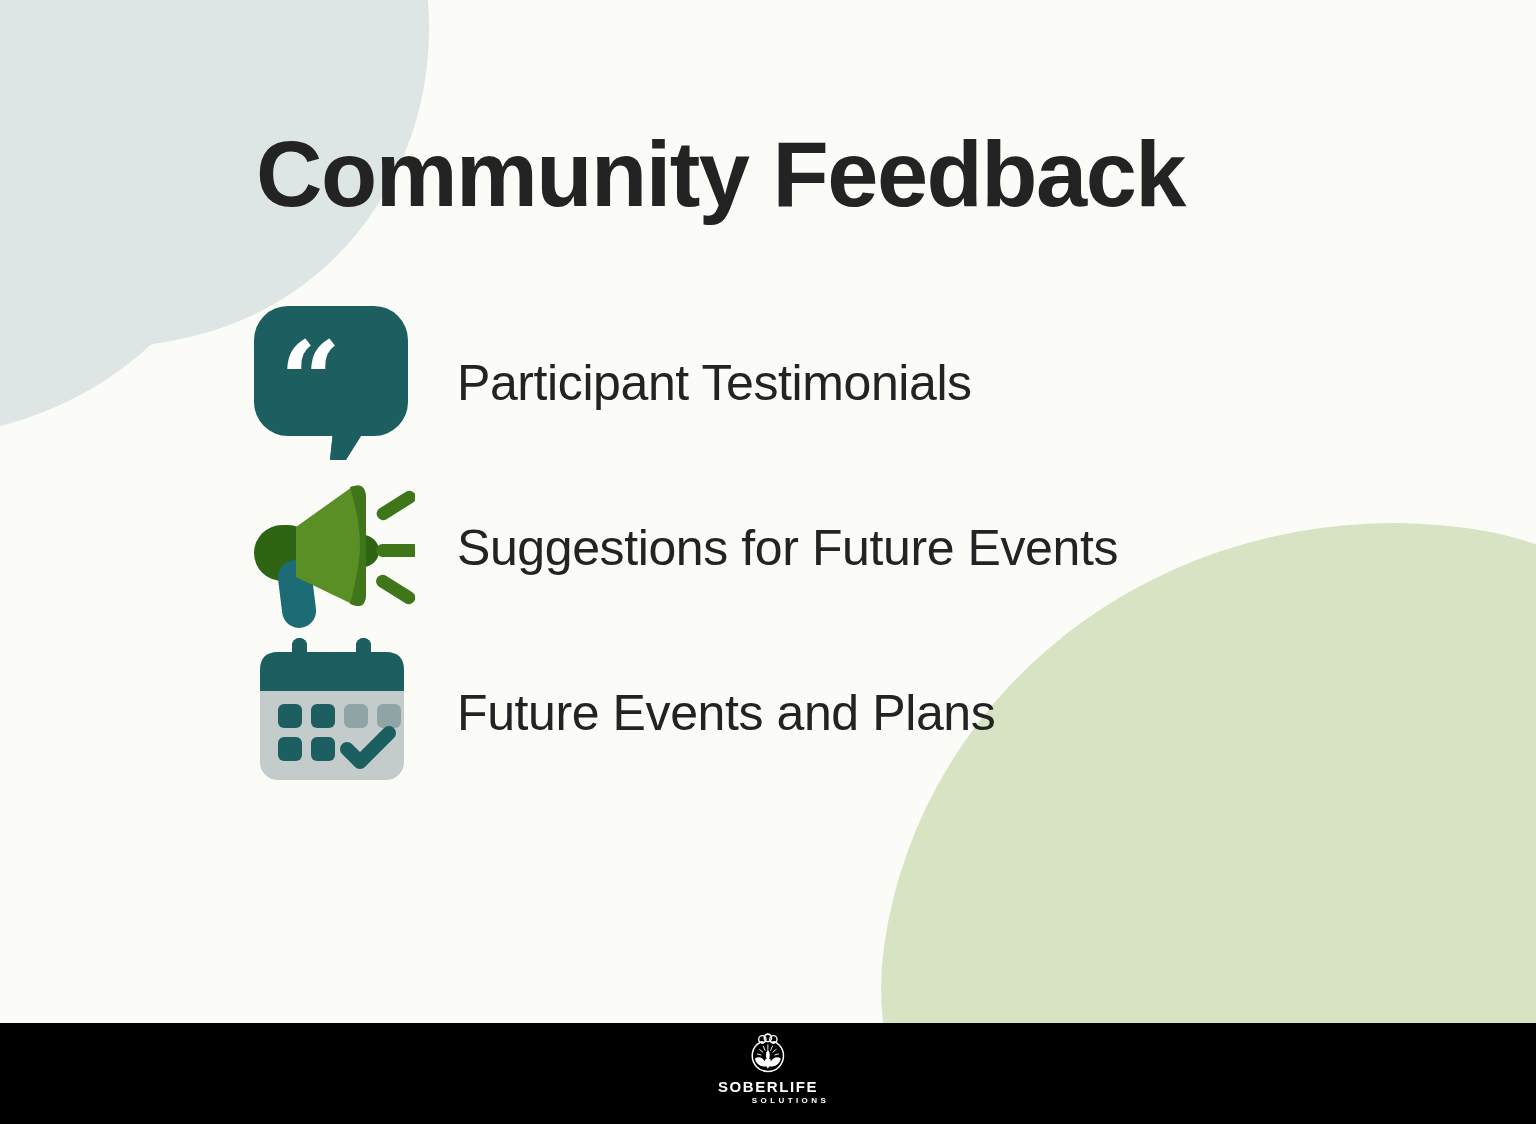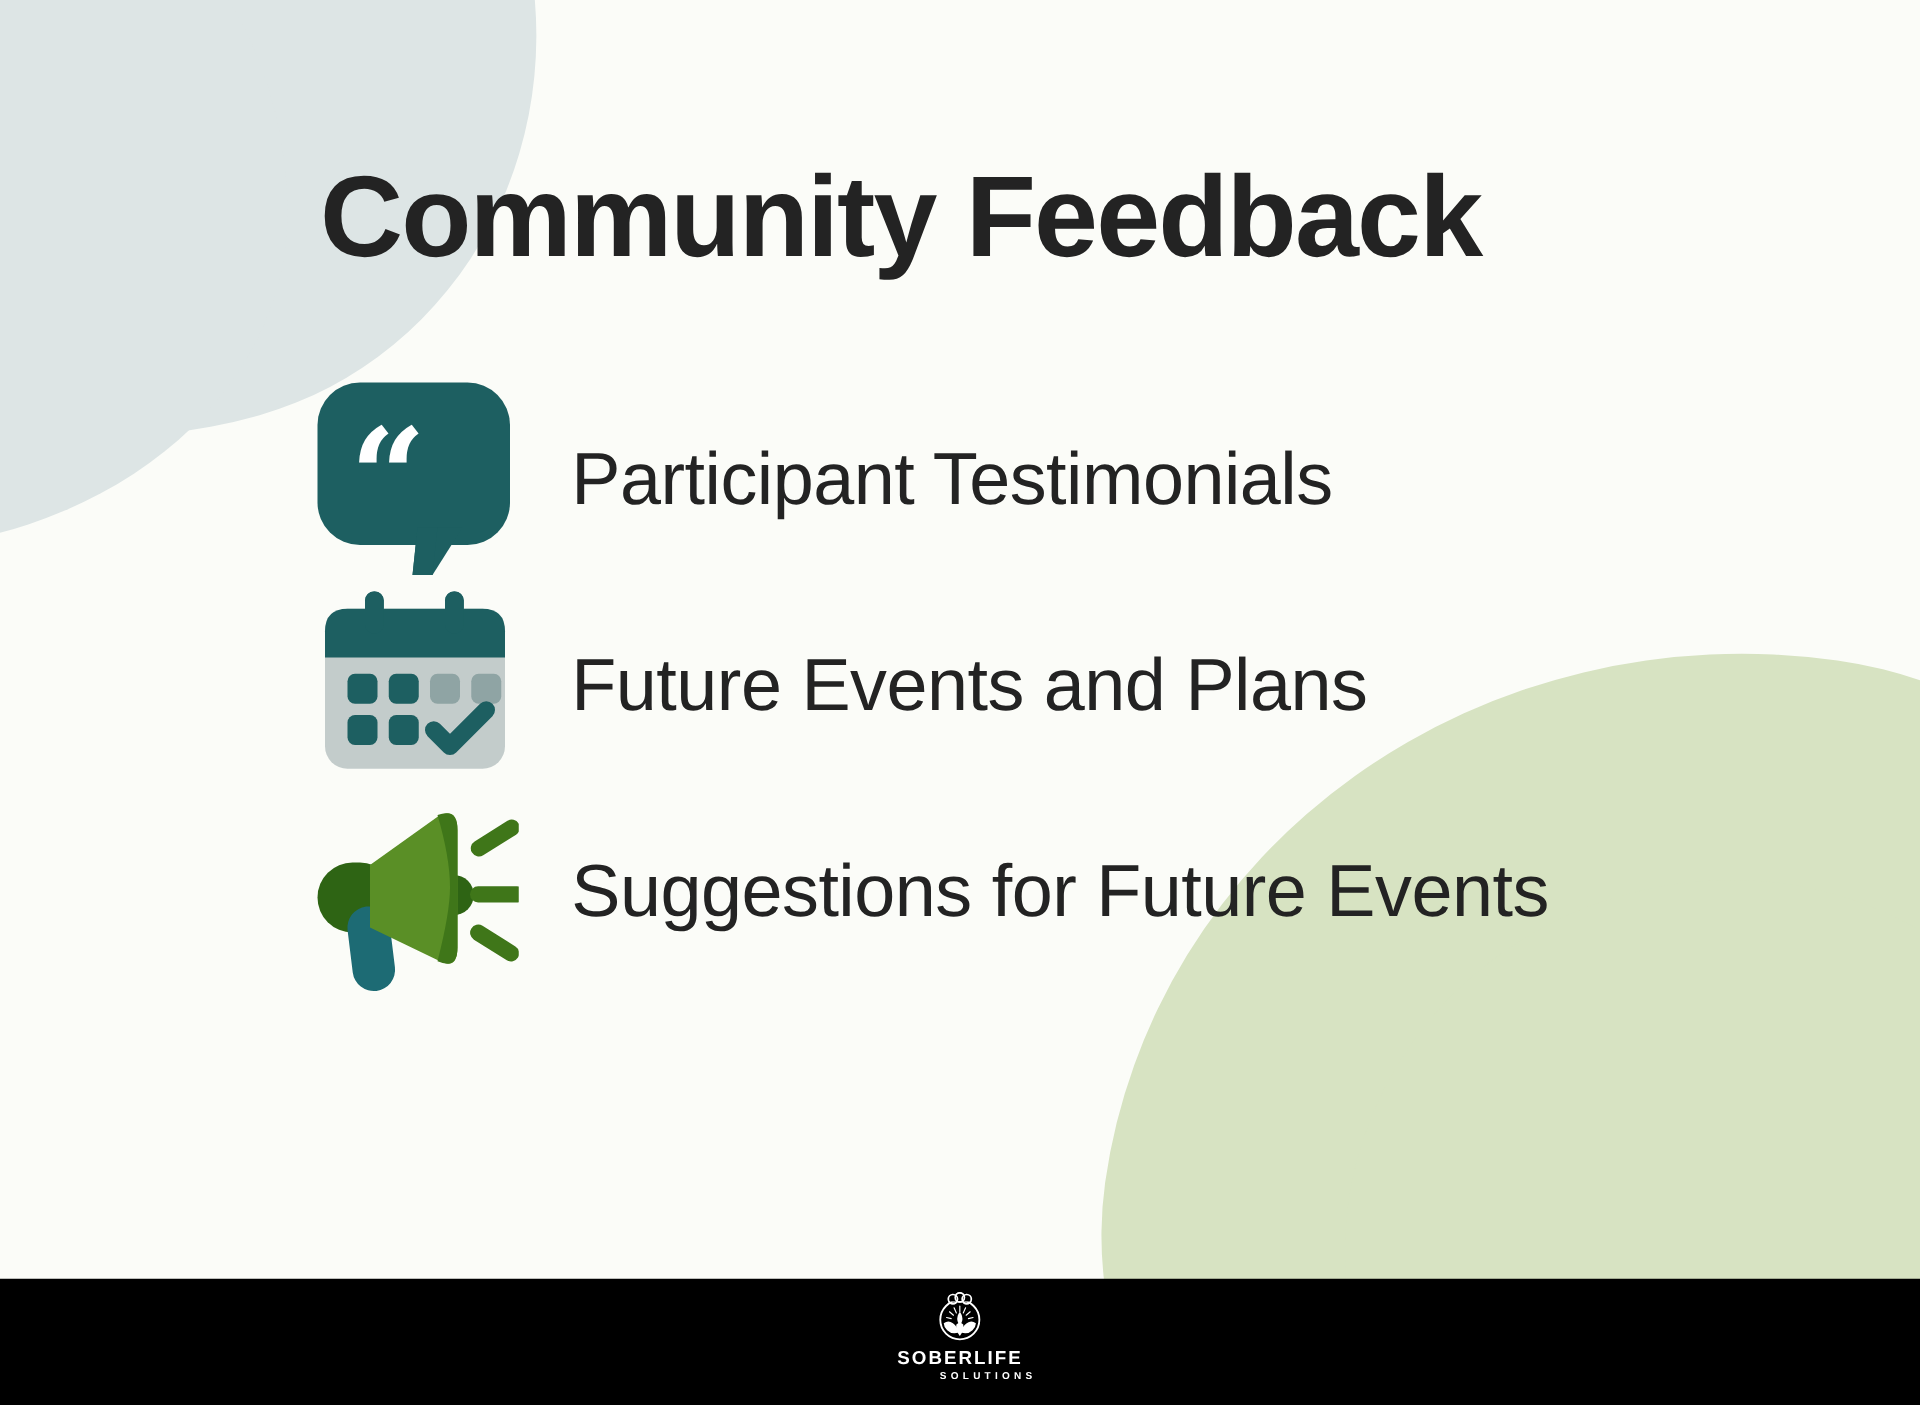--- a/index.html
+++ b/index.html
@@ -101,21 +101,21 @@
   }
 
   .bullet-icon {
     position: relative;
     width: 165px;
     min-width: 165px;
     height: 165px;
   }
 
   .bullet-label {
-    font-size: 59px;
+    font-size: 50px;
     font-weight: normal;
     color: #232323;
     letter-spacing: -0.4px;
     white-space: nowrap;
     margin-left: 42px;
   }
 
   
   .ico-bubble {
     position: absolute;
@@ -222,66 +222,66 @@
             <div class="body"></div>
             <div class="tail"></div>
             <div class="q q1">“</div>
           </div>
         </div>
         <div class="bullet-label">Participant Testimonials</div>
       </div>
 
       <div class="bullet-row">
         <div class="bullet-icon">
-          <svg class="ico-cal" viewBox="0 0 160 148">
-
-            <rect x="40" y="0" width="15" height="34" rx="7.5" fill="#1d5f61"></rect>
-            <rect x="104" y="0" width="15" height="34" rx="7.5" fill="#1d5f61"></rect>
-
-            <rect x="8" y="14" width="144" height="128" rx="18" fill="#c3cccb"></rect>
-
-            <path d="M8 32 Q8 14 26 14 L134 14 Q152 14 152 32 L152 53 L8 53 Z" fill="#1d5f61"></path>
-
-            <rect x="40" y="0" width="15" height="34" rx="7.5" fill="#1d5f61"></rect>
-            <rect x="104" y="0" width="15" height="34" rx="7.5" fill="#1d5f61"></rect>
-
-            <rect x="26" y="66" width="24" height="24" rx="6" fill="#1d5f61"></rect>
-            <rect x="59" y="66" width="24" height="24" rx="6" fill="#1d5f61"></rect>
-            <rect x="92" y="66" width="24" height="24" rx="6" fill="#8fa4a4"></rect>
-            <rect x="125" y="66" width="24" height="24" rx="6" fill="#8fa4a4"></rect>
-
-            <rect x="26" y="99" width="24" height="24" rx="6" fill="#1d5f61"></rect>
-            <rect x="59" y="99" width="24" height="24" rx="6" fill="#1d5f61"></rect>
-
-            <path d="M95 111 L108 124 L137 95" fill="none" stroke="#1d5f61" stroke-width="14" stroke-linecap="round" stroke-linejoin="round"></path>
-          </svg>
-        </div>
-        <div class="bullet-label">Future Events and Plans</div>
-      </div>
-
-      <div class="bullet-row">
-        <div class="bullet-icon">
           <svg class="ico-mega" viewBox="0 0 165 165">
 
             <rect x="4" y="60" width="62" height="56" rx="28" fill="#2e6414"></rect>
 
             <rect x="30" y="95" width="34" height="68" rx="17" fill="#1d6b74" transform="rotate(-7 47 129)"></rect>
 
             <circle cx="113" cy="86" r="16" fill="#2e6414"></circle>
 
             <path d="M46 62 L102 22 Q116 16 116 34 L116 128 Q116 146 102 139 L46 112 Z" fill="#5a8f26"></path>
 
             <path d="M100 22 Q116 16 116 34 L116 128 Q116 146 100 139 Q110 100 110 80 Q110 56 100 22 Z" fill="#3f7619"></path>
 
             <rect x="124" y="34" width="44" height="13" rx="6.5" fill="#3f7619" transform="rotate(-32 146 40)"></rect>
             <rect x="126" y="79" width="44" height="13" rx="6.5" fill="#3f7619"></rect>
             <rect x="124" y="118" width="44" height="13" rx="6.5" fill="#3f7619" transform="rotate(32 146 124)"></rect>
           </svg>
         </div>
         <div class="bullet-label">Suggestions for Future Events</div>
+      </div>
+
+      <div class="bullet-row">
+        <div class="bullet-icon">
+          <svg class="ico-cal" viewBox="0 0 160 148">
+
+            <rect x="40" y="0" width="15" height="34" rx="7.5" fill="#1d5f61"></rect>
+            <rect x="104" y="0" width="15" height="34" rx="7.5" fill="#1d5f61"></rect>
+
+            <rect x="8" y="14" width="144" height="128" rx="18" fill="#c3cccb"></rect>
+
+            <path d="M8 32 Q8 14 26 14 L134 14 Q152 14 152 32 L152 53 L8 53 Z" fill="#1d5f61"></path>
+
+            <rect x="40" y="0" width="15" height="34" rx="7.5" fill="#1d5f61"></rect>
+            <rect x="104" y="0" width="15" height="34" rx="7.5" fill="#1d5f61"></rect>
+
+            <rect x="26" y="66" width="24" height="24" rx="6" fill="#1d5f61"></rect>
+            <rect x="59" y="66" width="24" height="24" rx="6" fill="#1d5f61"></rect>
+            <rect x="92" y="66" width="24" height="24" rx="6" fill="#8fa4a4"></rect>
+            <rect x="125" y="66" width="24" height="24" rx="6" fill="#8fa4a4"></rect>
+
+            <rect x="26" y="99" width="24" height="24" rx="6" fill="#1d5f61"></rect>
+            <rect x="59" y="99" width="24" height="24" rx="6" fill="#1d5f61"></rect>
+
+            <path d="M95 111 L108 124 L137 95" fill="none" stroke="#1d5f61" stroke-width="14" stroke-linecap="round" stroke-linejoin="round"></path>
+          </svg>
+        </div>
+        <div class="bullet-label">Future Events and Plans</div>
       </div>
 
     </div>
   </div>
 
   <div class="footer-bar">
     <div class="footer-logo">
       <svg class="logo-mark" viewBox="0 0 100 100">
 
         <circle cx="50" cy="54" r="34" fill="none" stroke="#ffffff" stroke-width="3.2"></circle>

